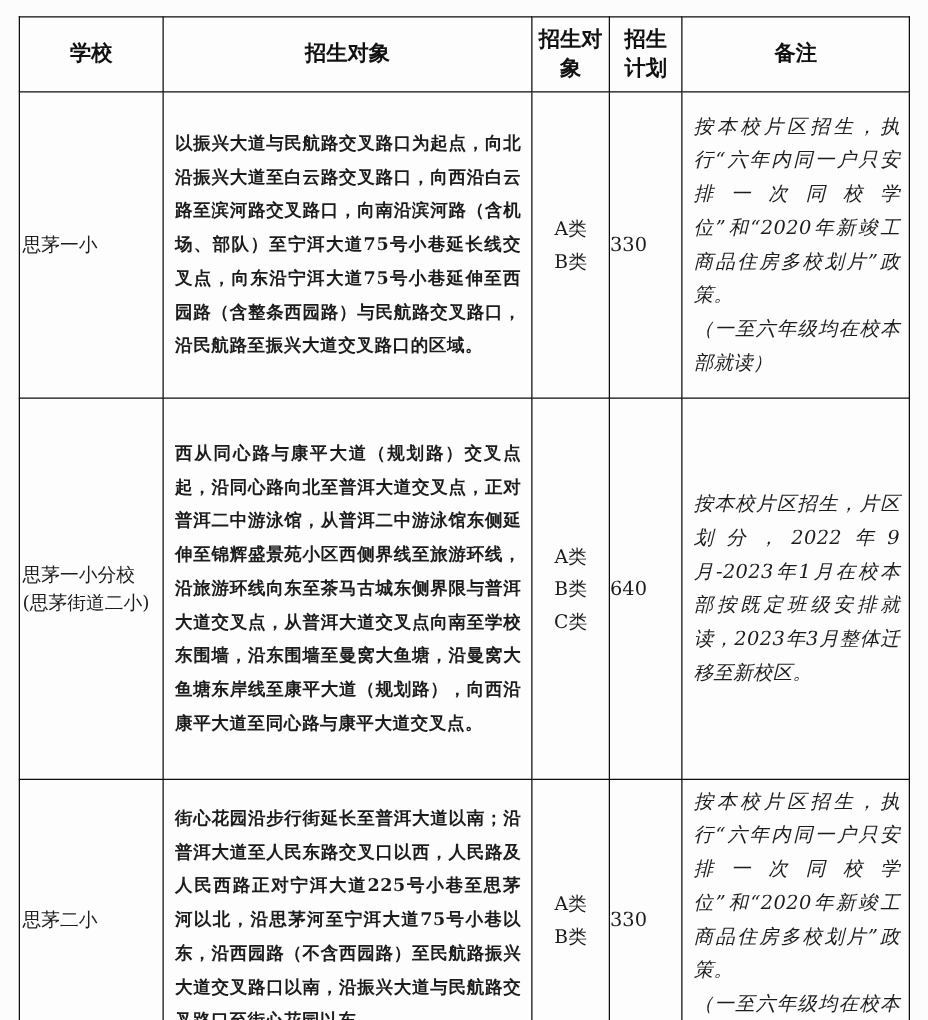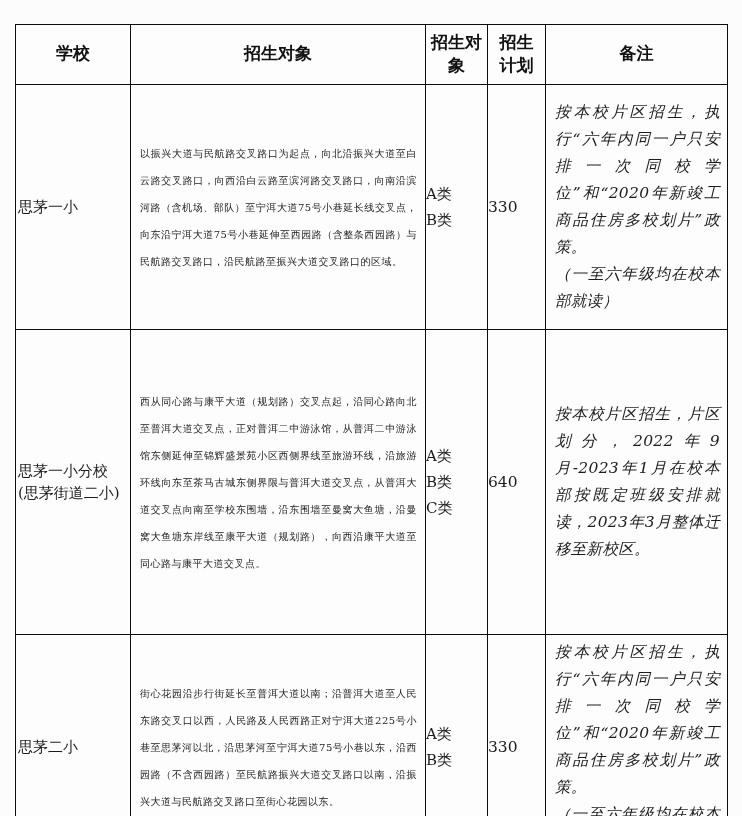--- a/index.html
+++ b/index.html
@@ -5,21 +5,21 @@
   * { margin: 0; padding: 0; box-sizing: border-box; }
   html, body {
     width: 742px;
     background: #fcfcfc;
     font-family: "DejaVu Serif", "Liberation Serif", serif;
     color: #1c1c1c;
   }
   .page {
     width: 618px;
     height: 816px;
-    padding: 24px 15px 15px 15px;
+    padding: 13px 15px 15px 15px;
   }
   table.enroll {
     width: 712px;
     border-collapse: collapse;
     table-layout: fixed;
     background: #fdfdfd;
   }
   table.enroll th, table.enroll td {
     border: 1.6px solid #0d0d0d;
     vertical-align: middle;
@@ -44,28 +44,29 @@
   td.cell-school {
     text-align: left;
     font-size: 15px;
     line-height: 1.5;
     white-space: pre-line;
     padding: 2px 2px;
   }
   td.cell-district {
     vertical-align: top;
     text-align: justify;
-    font-size: 10px;
+    font-size: 14px;
     line-height: 27px;
     padding: 3px 8px 3px 9px;
     white-space: pre-line;
     letter-spacing: 0.5px;
+    font-weight: bold;
   }
   td.cell-target {
-    text-align: left;
+    text-align: center;
     font-size: 15px;
     line-height: 26px;
     white-space: pre-line;
   }
   td.cell-plan {
     font-size: 15.5px;
   }
   td.cell-remark {
     text-align: justify;
     font-size: 15.5px;

